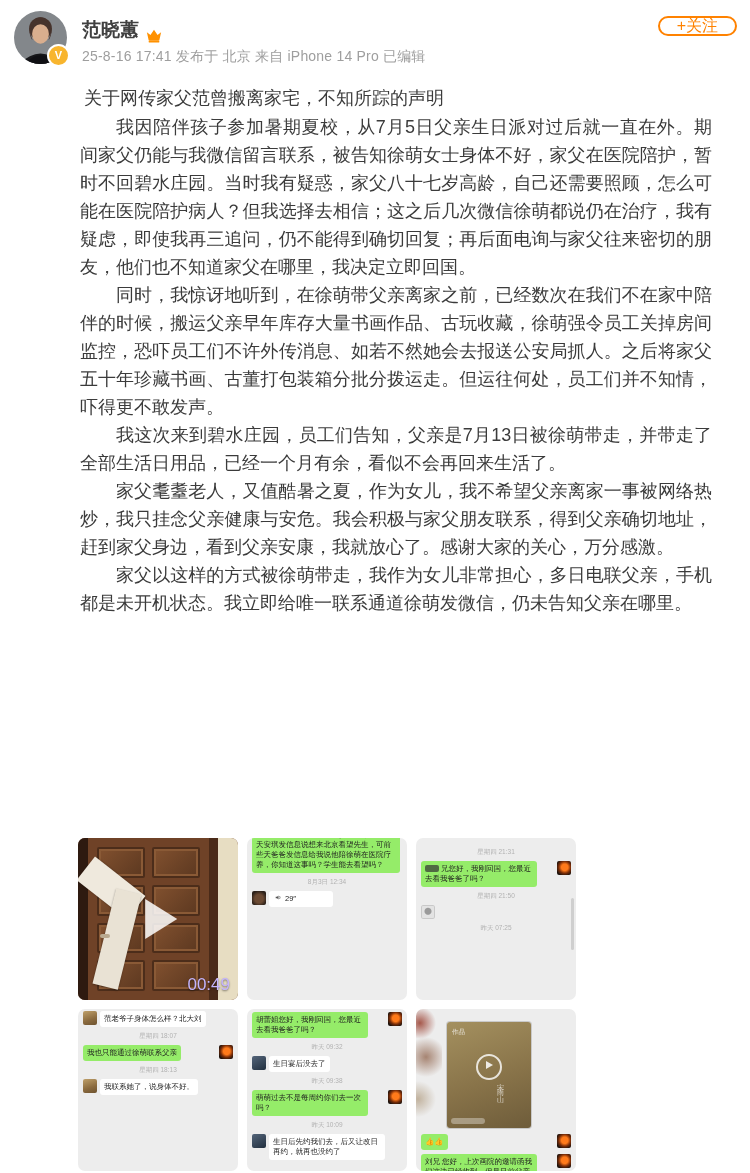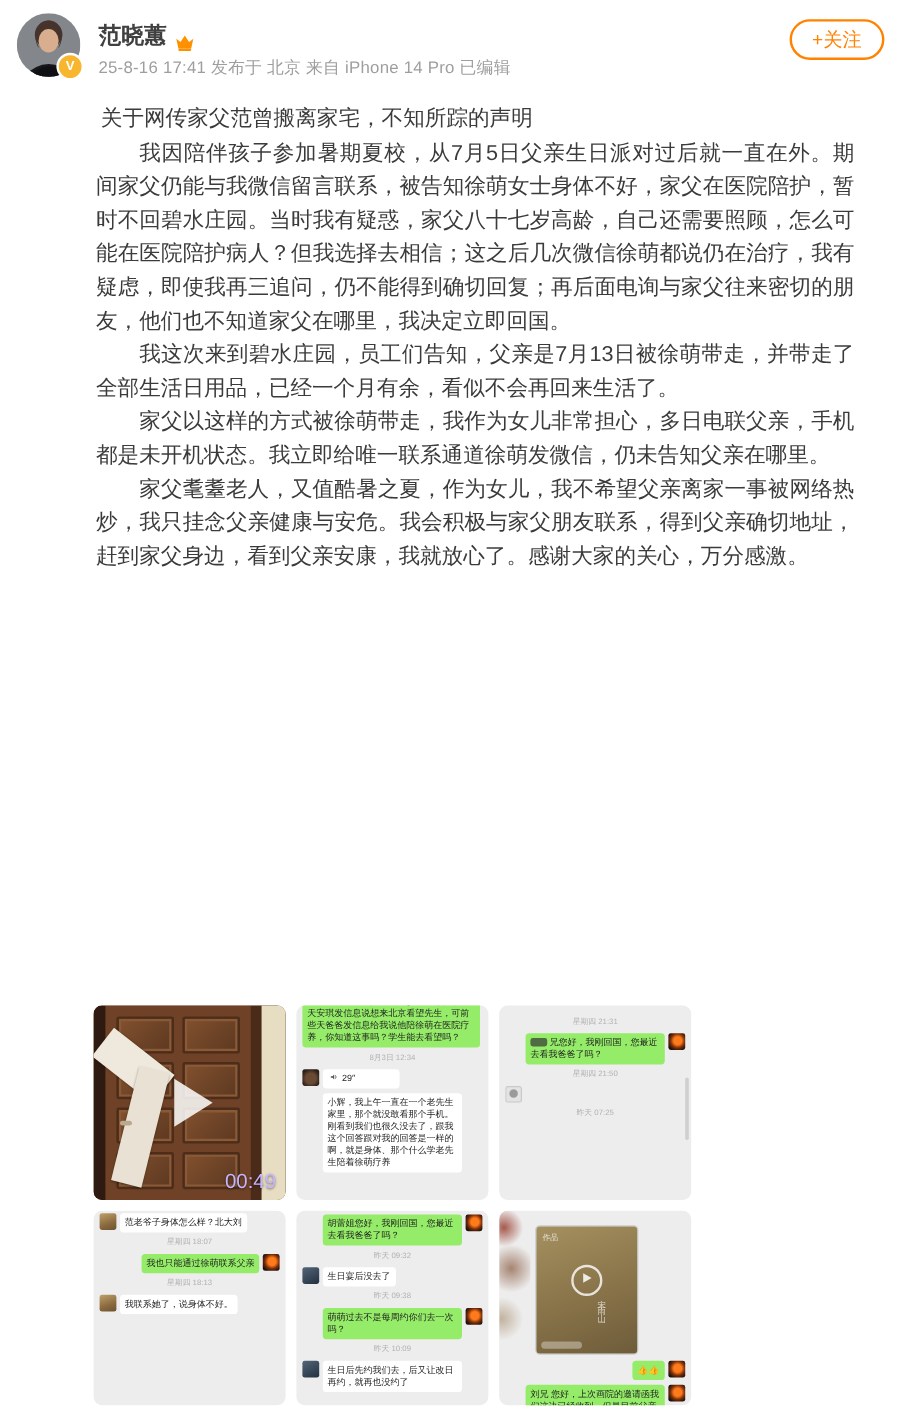--- a/index.html
+++ b/index.html
@@ -13,21 +13,21 @@
   .v-badge{
     position:absolute;right:-3px;bottom:-3px;width:19px;height:19px;border-radius:50%;
     background:#f8b52e;color:#fff;font-size:11px;font-weight:bold;line-height:19px;
     text-align:center;border:2px solid #fff;box-sizing:content-box;
   }
   .name-row{position:absolute;left:82px;top:17px;display:flex;align-items:flex-end;gap:6px;}
   .username{font-size:19px;font-weight:700;color:#404040;cursor:pointer;}
   .vip-crown{width:18px;height:16px;display:inline-block;}
   .meta{position:absolute;left:82px;top:48px;font-size:14px;color:#9e9e9e;letter-spacing:.2px;}
   .follow-btn{
-    position:absolute;right:13px;top:16px;height:34px;padding:0 17px;background:#fff;
+    position:absolute;right:13px;top:16px;height:20px;padding:0 17px;background:#fff;
     border:2px solid #ff8200;border-radius:19px;color:#ff8200;font-size:16px;
     display:flex;align-items:center;cursor:pointer;font-family:inherit;
   }
   
   .post-body{position:absolute;left:80px;top:84px;width:632px;font-size:18px;line-height:28px;
     text-align:justify;color:#3b3b3b;}
   .post-title{margin:0 0 1px 4px;}
   .para{margin:0;text-indent:2em;}
   
   .media-grid{position:absolute;left:78px;top:838px;display:grid;
@@ -49,21 +49,21 @@
     transform:rotate(14deg);box-shadow:0 1px 2px rgba(0,0,0,.35);}
   .play-tri{position:absolute;left:50%;top:50%;transform:translate(-40%,-50%);
     width:0;height:0;border-left:32px solid rgba(255,255,255,.85);
     border-top:20px solid transparent;border-bottom:20px solid transparent;}
   .duration{position:absolute;right:8px;bottom:5px;color:#c4b5fd;font-size:17px;
     text-shadow:0 1px 2px rgba(0,0,0,.5);}
   
   .tile-chat{background:#ededed;font-size:7.5px;line-height:10px;color:#1d1d1d;padding:5px 5px 0 5px;box-sizing:border-box;}
   .chat-time{text-align:center;color:#b2b2b2;font-size:6.5px;margin:4px 0 4px 0;}
   .msg{display:flex;gap:3px;margin-bottom:4px;align-items:flex-start;}
-  .msg.right{justify-content:flex-end;}
+  .msg.right{justify-content:space-between;}
   .bubble{background:#fff;border-radius:3px;padding:3px 4px;max-width:108px;word-break:break-all;}
   .bubble.green{background:#95ec69;}
   .bubble.wide{max-width:140px;}
   .cavatar{width:14px;height:14px;border-radius:2px;flex:0 0 auto;}
   .cav-dark{background:radial-gradient(circle at 50% 55%,#6b4a33 0 40%,#2c211a 75%);}
   .cav-flame{background:radial-gradient(circle at 55% 45%,#ff7a1a 0 30%,#7a2d08 55%,#1d120c 80%);}
   .cav-sketch{background:#e3e3e3;box-shadow:inset 0 0 0 1px #c9c9c9;
     background-image:radial-gradient(circle at 50% 45%,#9a9a9a 0 3px,transparent 4px);}
   .cav-smear{background:linear-gradient(160deg,#bfa06a,#8a6a3e 60%,#6e5330);filter:blur(.4px);}
   .cav-blue{background:linear-gradient(150deg,#54657a,#22303f);}
@@ -116,23 +116,24 @@
   </svg>
 </div>
 
 <div class="meta">25-8-16 17:41 发布于 北京 来自 iPhone 14 Pro 已编辑</div>
 
 <button class="follow-btn">+关注</button>
 
 <div class="post-body">
   <p class="post-title">关于网传家父范曾搬离家宅，不知所踪的声明</p>
   <p class="para">我因陪伴孩子参加暑期夏校，从7月5日父亲生日派对过后就一直在外。期间家父仍能与我微信留言联系，被告知徐萌女士身体不好，家父在医院陪护，暂时不回碧水庄园。当时我有疑惑，家父八十七岁高龄，自己还需要照顾，怎么可能在医院陪护病人？但我选择去相信；这之后几次微信徐萌都说仍在治疗，我有疑虑，即使我再三追问，仍不能得到确切回复；再后面电询与家父往来密切的朋友，他们也不知道家父在哪里，我决定立即回国。</p>
+  <p class="para">同时，我惊讶地听到，在徐萌带父亲离家之前，已经数次在我们不在家中陪伴的时候，搬运父亲早年库存大量书画作品、古玩收藏，徐萌强令员工关掉房间监控，恐吓员工们不许外传消息、如若不然她会去报送公安局抓人。之后将家父五十年珍藏书画、古董打包装箱分批分拨运走。但运往何处，员工们并不知情，吓得更不敢发声。</p>
   <p class="para">我这次来到碧水庄园，员工们告知，父亲是7月13日被徐萌带走，并带走了全部生活日用品，已经一个月有余，看似不会再回来生活了。</p>
+  <p class="para">家父耄耋老人，又值酷暑之夏，作为女儿，我不希望父亲离家一事被网络热炒，我只挂念父亲健康与安危。我会积极与家父朋友联系，得到父亲确切地址，赶到家父身边，看到父亲安康，我就放心了。感谢大家的关心，万分感激。</p>
   <p class="para">家父以这样的方式被徐萌带走，我作为女儿非常担心，多日电联父亲，手机都是未开机状态。我立即给唯一联系通道徐萌发微信，仍未告知父亲在哪里。</p>
-  <p class="para">家父耄耋老人，又值酷暑之夏，作为女儿，我不希望父亲离家一事被网络热炒，我只挂念父亲健康与安危。我会积极与家父朋友联系，得到父亲确切地址，赶到家父身边，看到父亲安康，我就放心了。感谢大家的关心，万分感激。</p>
 </div>
 
 <div class="media-grid">
 
   <div class="tile tile-video">
     <div class="door-frame"></div>
     <div class="panels">
       <div class="panel"></div>
         <div class="panel"></div>
         <div class="panel"></div>
@@ -159,24 +160,20 @@
     <div class="msg">
       <div class="cavatar cav-dark"></div>
       <div class="voice-bubble">
         <svg class="spk" viewBox="0 0 10 10">
           <path d="M1,4 L3,4 L5,2 L5,8 L3,6 L1,6 Z" fill="#555"></path>
           <path d="M6.5,3 Q8,5 6.5,7" stroke="#555" stroke-width="1" fill="none"></path>
         </svg>
         <span>29″</span>
       </div>
     </div>
-    <div class="msg">
-      <div class="cavatar" style="visibility:hidden"></div>
-      <div class="bubble">小辉，我上午一直在一个老先生家里，那个就没敢看那个手机。刚看到我们也很久没去了，跟我这个回答跟对我的回答是一样的啊，就是身体、那个什么学老先生陪着徐萌疗养</div>
-    </div>
   </div>
 
   <div class="tile tile-chat">
     <div class="chat-time">星期四 21:31</div>
     <div class="msg right">
       <div class="bubble green"><span class="smudge"></span><span>兄您好，我刚回国，您最近去看我爸爸了吗？</span></div>
       <div class="cavatar cav-flame"></div>
     </div>
     <div class="chat-time">星期四 21:50</div>
     <div class="msg">

